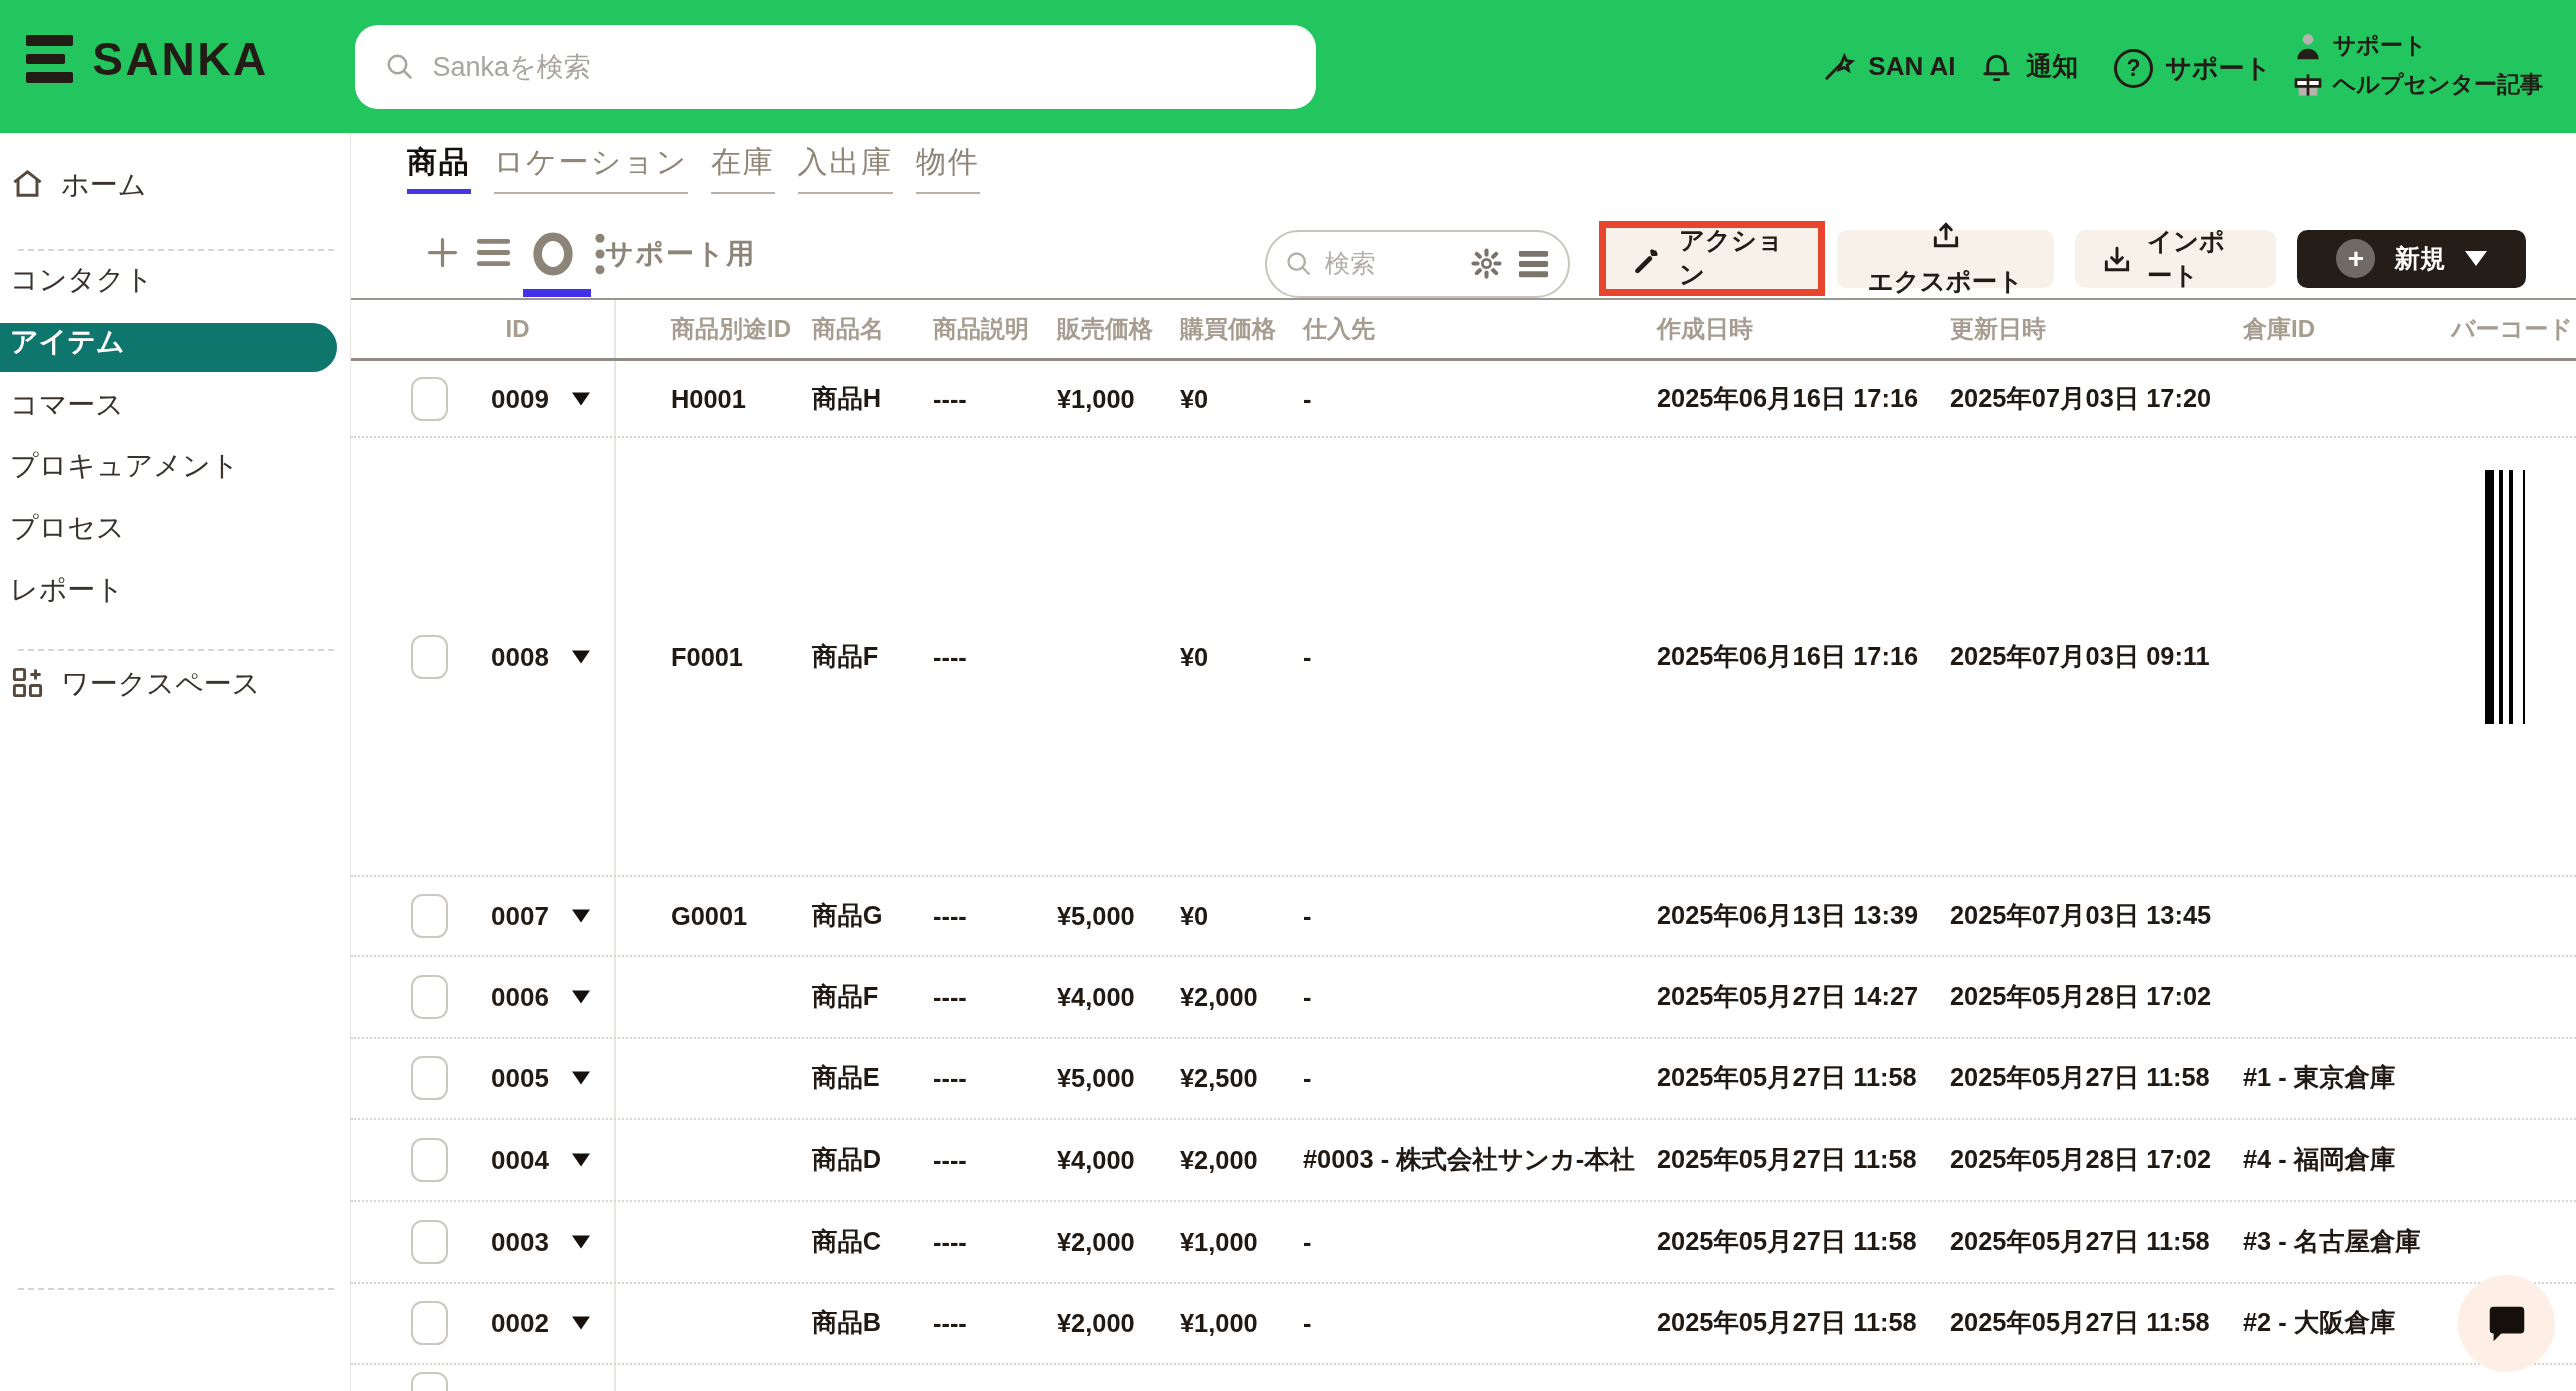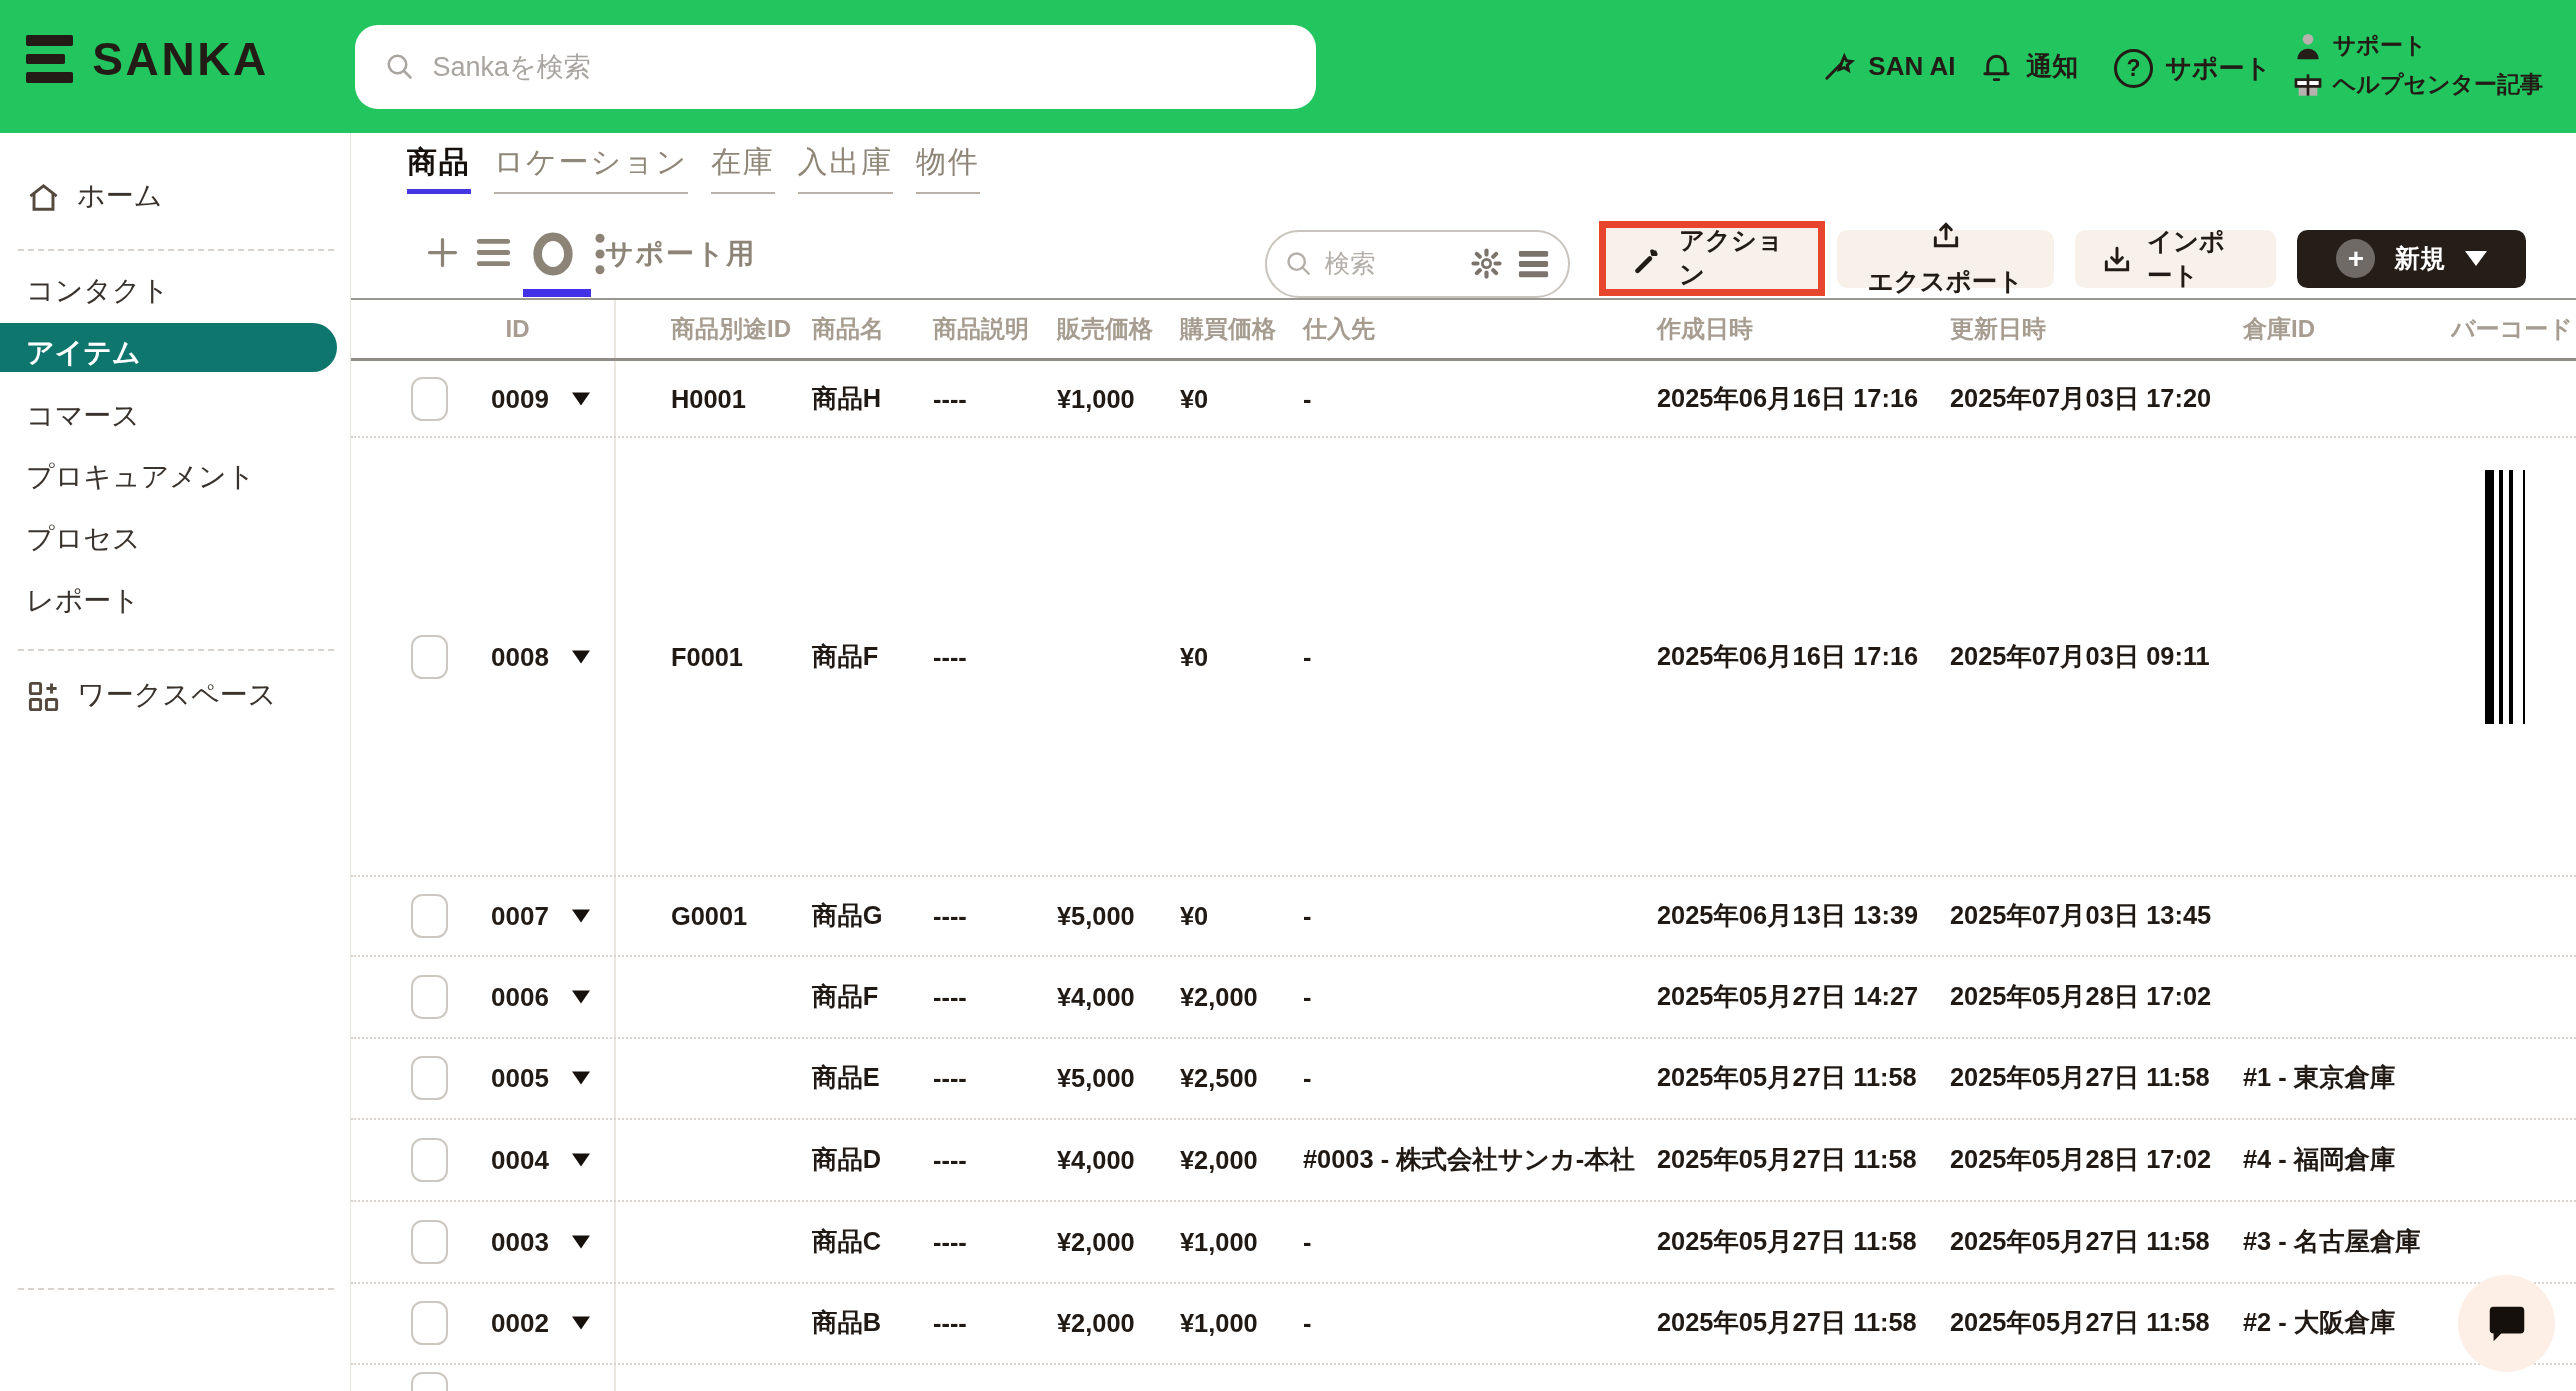--- a/index.html
+++ b/index.html
@@ -24,22 +24,22 @@
   #hdr-sanai{left:1821px;top:49px;}
   #hdr-notif{left:1979px;top:49px;}
   #hdr-support{left:2114px;top:49px;}
   #hdr-account{left:2292px;top:26px;width:263px;}
   .acct-line{display:flex;align-items:center;gap:8.8px;font-weight:700;font-size:23px;height:39px;}
   .qmark{display:inline-flex;width:33px;height:33px;border:3.1px solid #221b16;border-radius:50%;
       align-items:center;justify-content:center;font-size:23px;font-weight:700;}
 
   
   #sidebar{left:0;top:133px;width:351px;height:1258px;background:#fff;border-right:1.8px solid #e8e4df;box-sizing:border-box;}
-  .side-item{position:absolute;left:0;width:351px;display:flex;align-items:flex-end;gap:16px;
-      font-size:28px;color:#3a332d;padding-left:26px;box-sizing:border-box;height:49px;cursor:default;}
+  .side-item{position:absolute;left:0;width:351px;display:flex;align-items:flex-start;gap:16px;
+      font-size:28px;color:#3a332d;padding-left:10px;box-sizing:border-box;height:49px;cursor:default;}
   .side-item.active{width:337px;background:#0f766e;color:#fff;border-radius:0 24.6px 24.6px 0;font-weight:700;}
   .side-div{position:absolute;left:17.5px;width:316px;border-top:2.6px dashed #d8d3ce;}
 
   
   #tabs{left:407px;top:142px;display:flex;gap:23px;align-items:flex-end;}
   .tab{font-size:30px;letter-spacing:1.8px;color:#8f8678;padding-bottom:8.8px;border-bottom:2.6px solid #b9b1a7;}
   .tab.active{color:#16100c;font-weight:700;border-bottom:5.3px solid #4536e4;padding-bottom:6.1px;}
 
   
   #toolbar{left:351px;top:219px;width:2225px;height:79px;}

